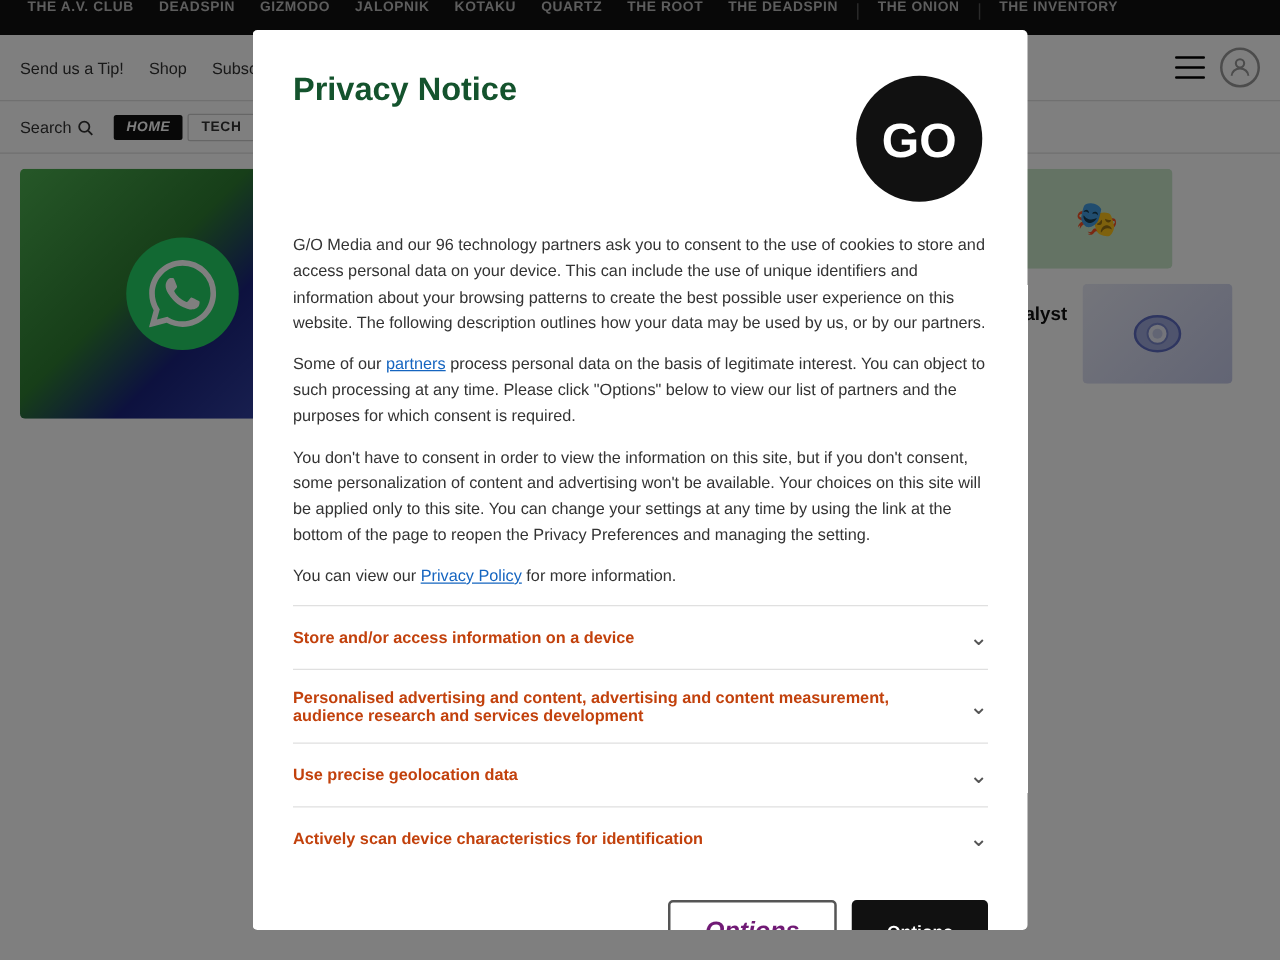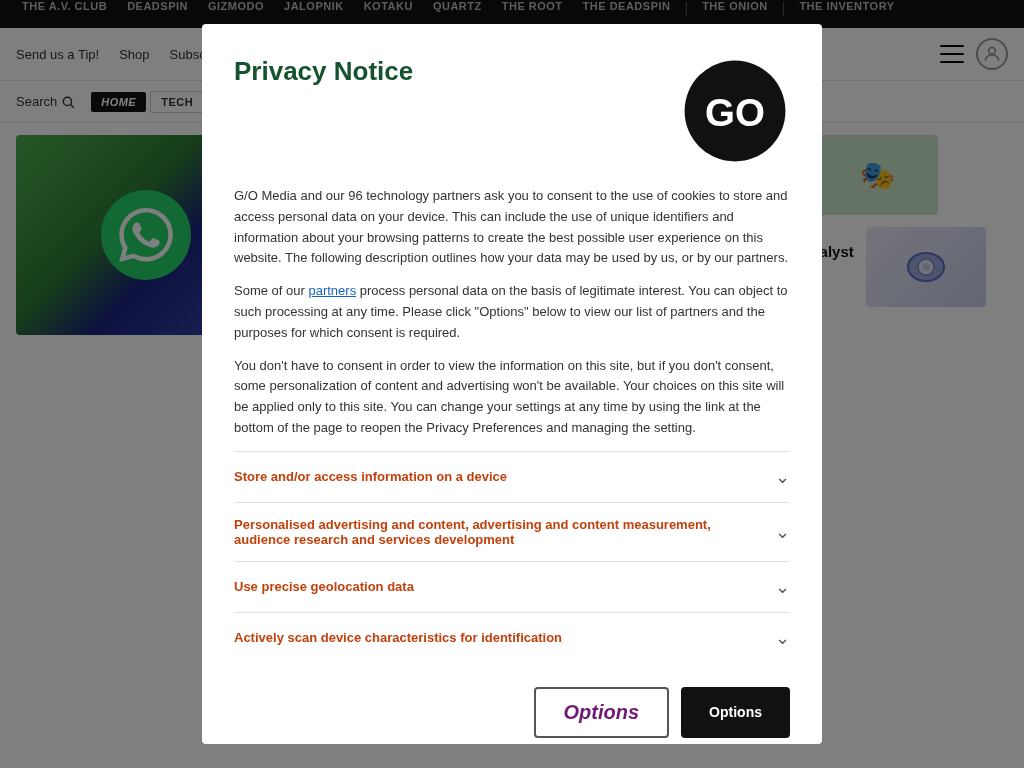--- a/index.html
+++ b/index.html
@@ -382,20 +382,23 @@
     </div>
 
     <p class="modal-text">G/O Media and our 96 technology partners ask you to consent to the use of cookies to store and access personal data on your device. This can include the use of unique identifiers and information about your browsing patterns to create the best possible user experience on this website. The following description outlines how your data may be used by us, or by our partners.</p>
 
     <p class="modal-text">
       <span>Some of our </span><a class="modal-link">partners</a><span> process personal data on the basis of legitimate interest. You can object to such processing at any time. Please click "Options" below to view our list of partners and the purposes for which consent is required.</span>
     </p>
 
     <p class="modal-text">You don't have to consent in order to view the information on this site, but if you don't consent, some personalization of content and advertising won't be available. Your choices on this site will be applied only to this site. You can change your settings at any time by using the link at the bottom of the page to reopen the Privacy Preferences and managing the setting.</p>
 
+    <p class="modal-text">
+      <span>You can view our </span><a class="modal-link">Privacy Policy</a><span> for more information.</span>
+    </p>
 
     <div id="modal-sections">
     <div class="modal-section">
           <span class="modal-section-label">Store and/or access information on a device</span>
           <span class="chevron-down">⌄</span>
         </div>
         <div class="modal-section">
           <span class="modal-section-label">Personalised advertising and content, advertising and content measurement, audience research and services development</span>
           <span class="chevron-down">⌄</span>
         </div>

